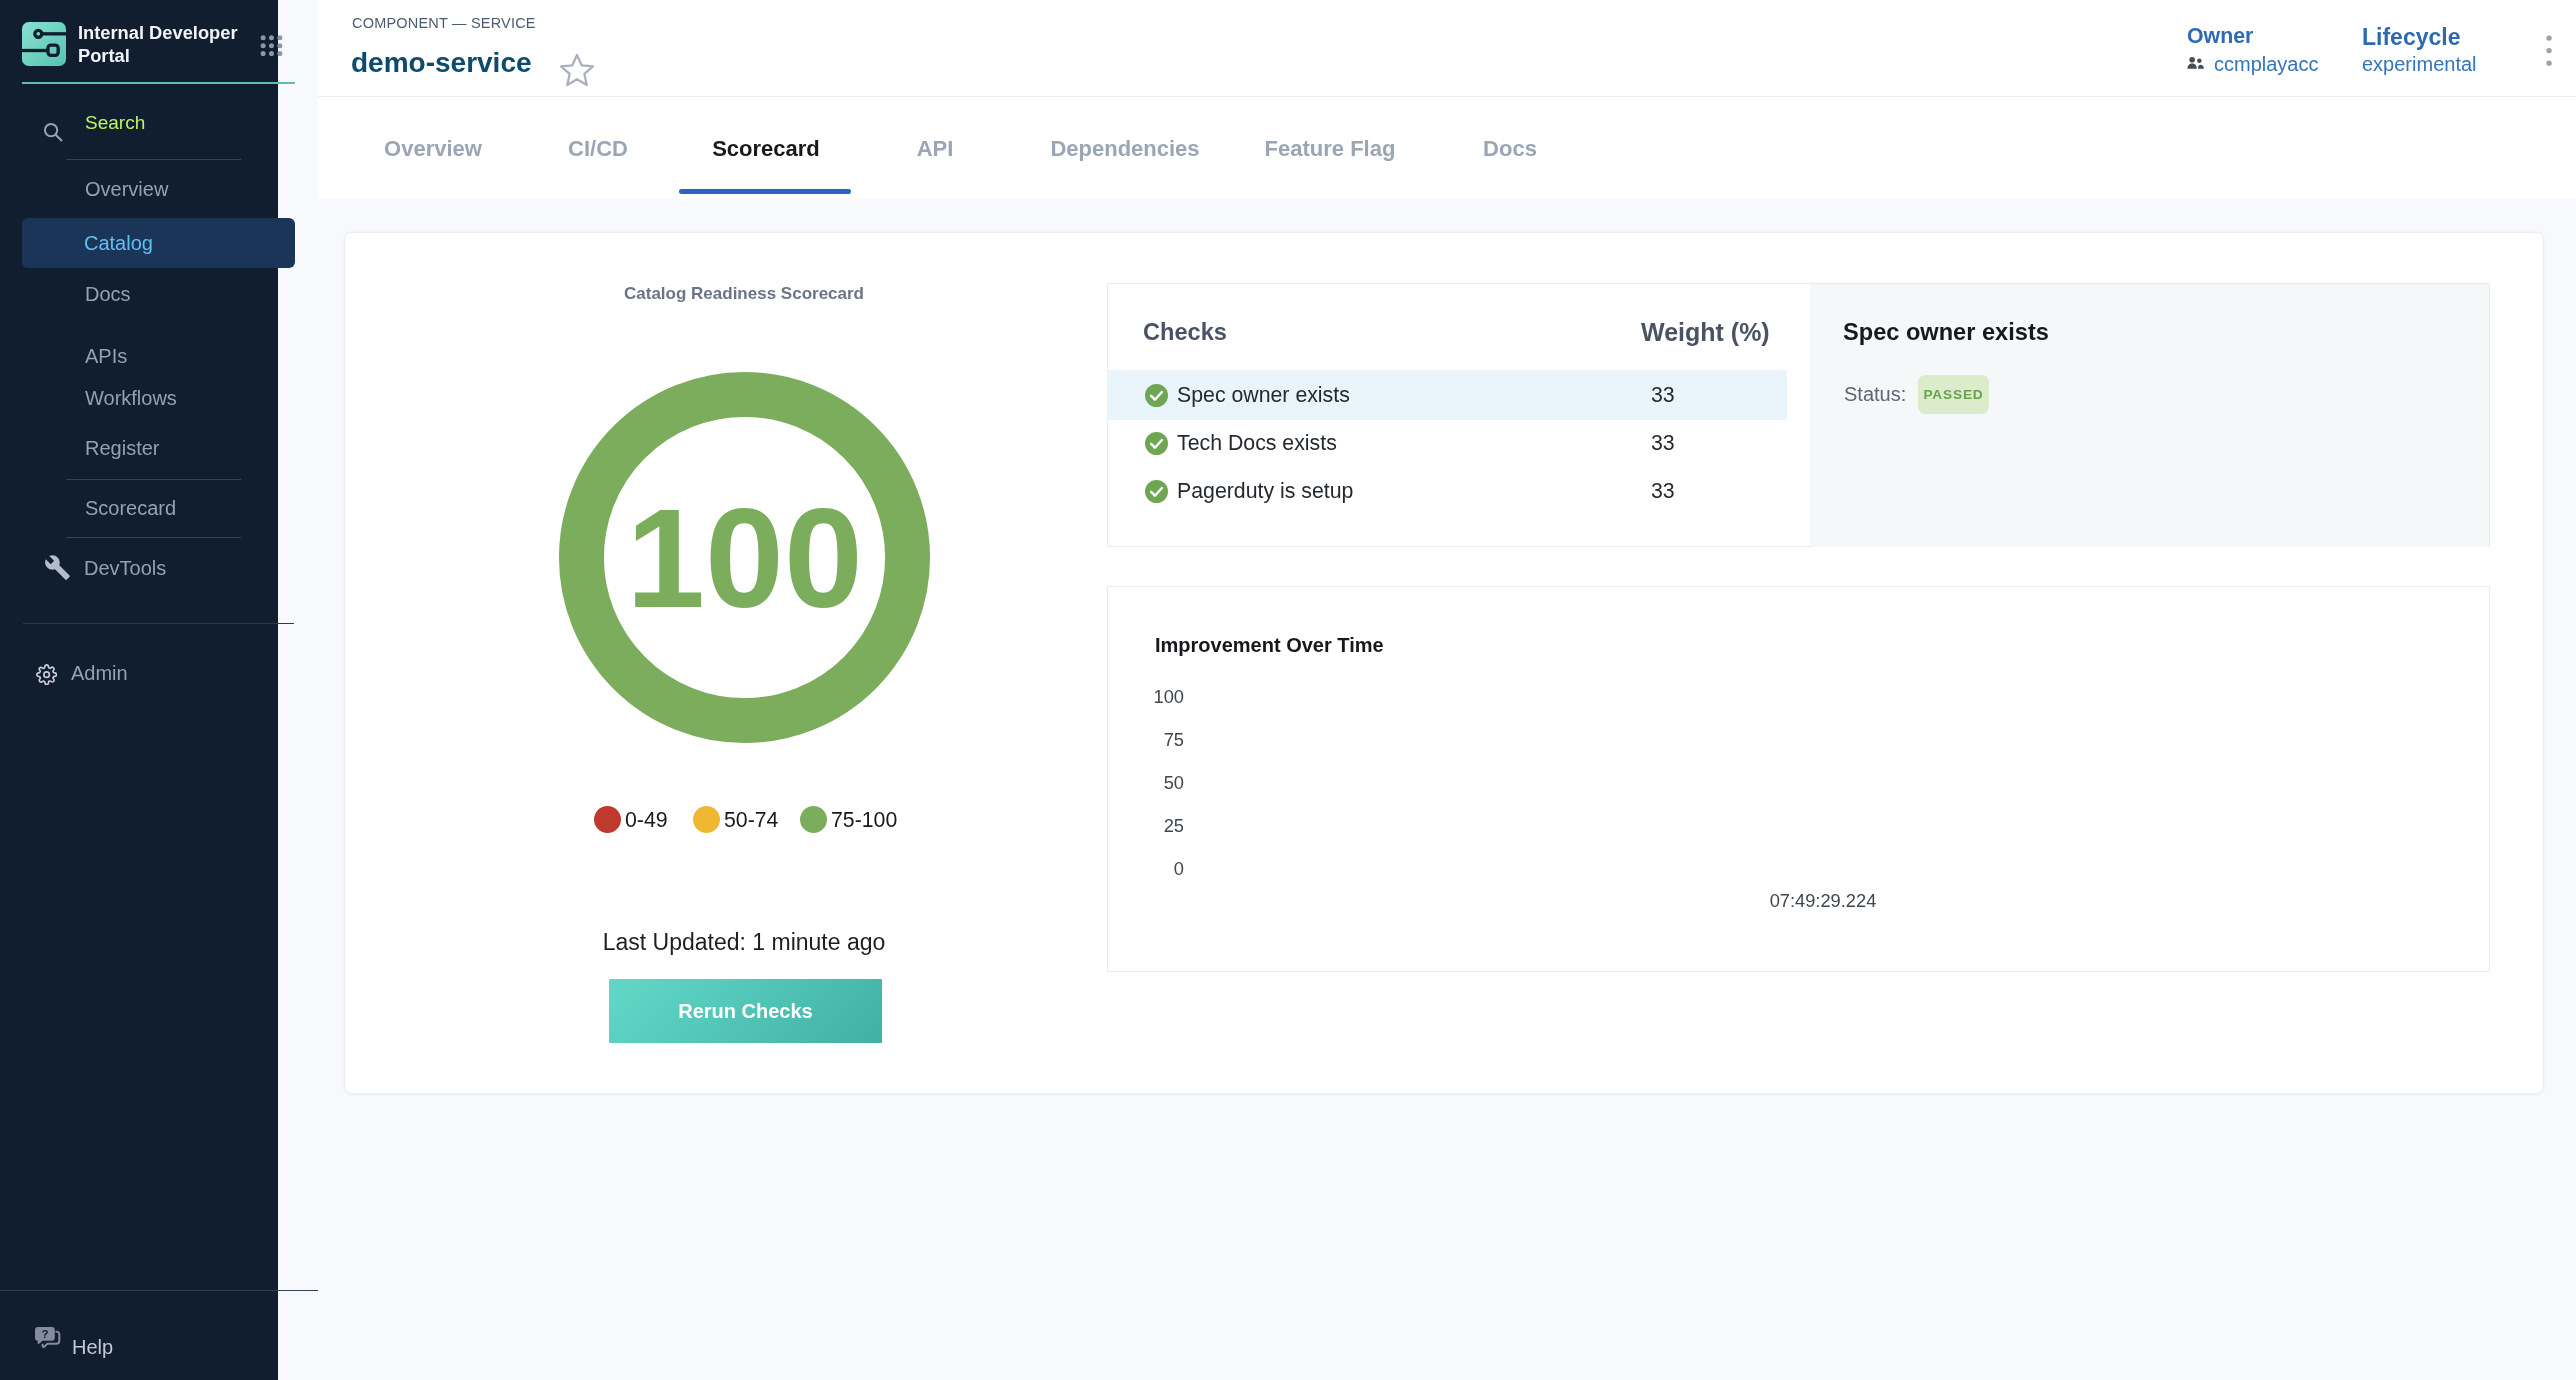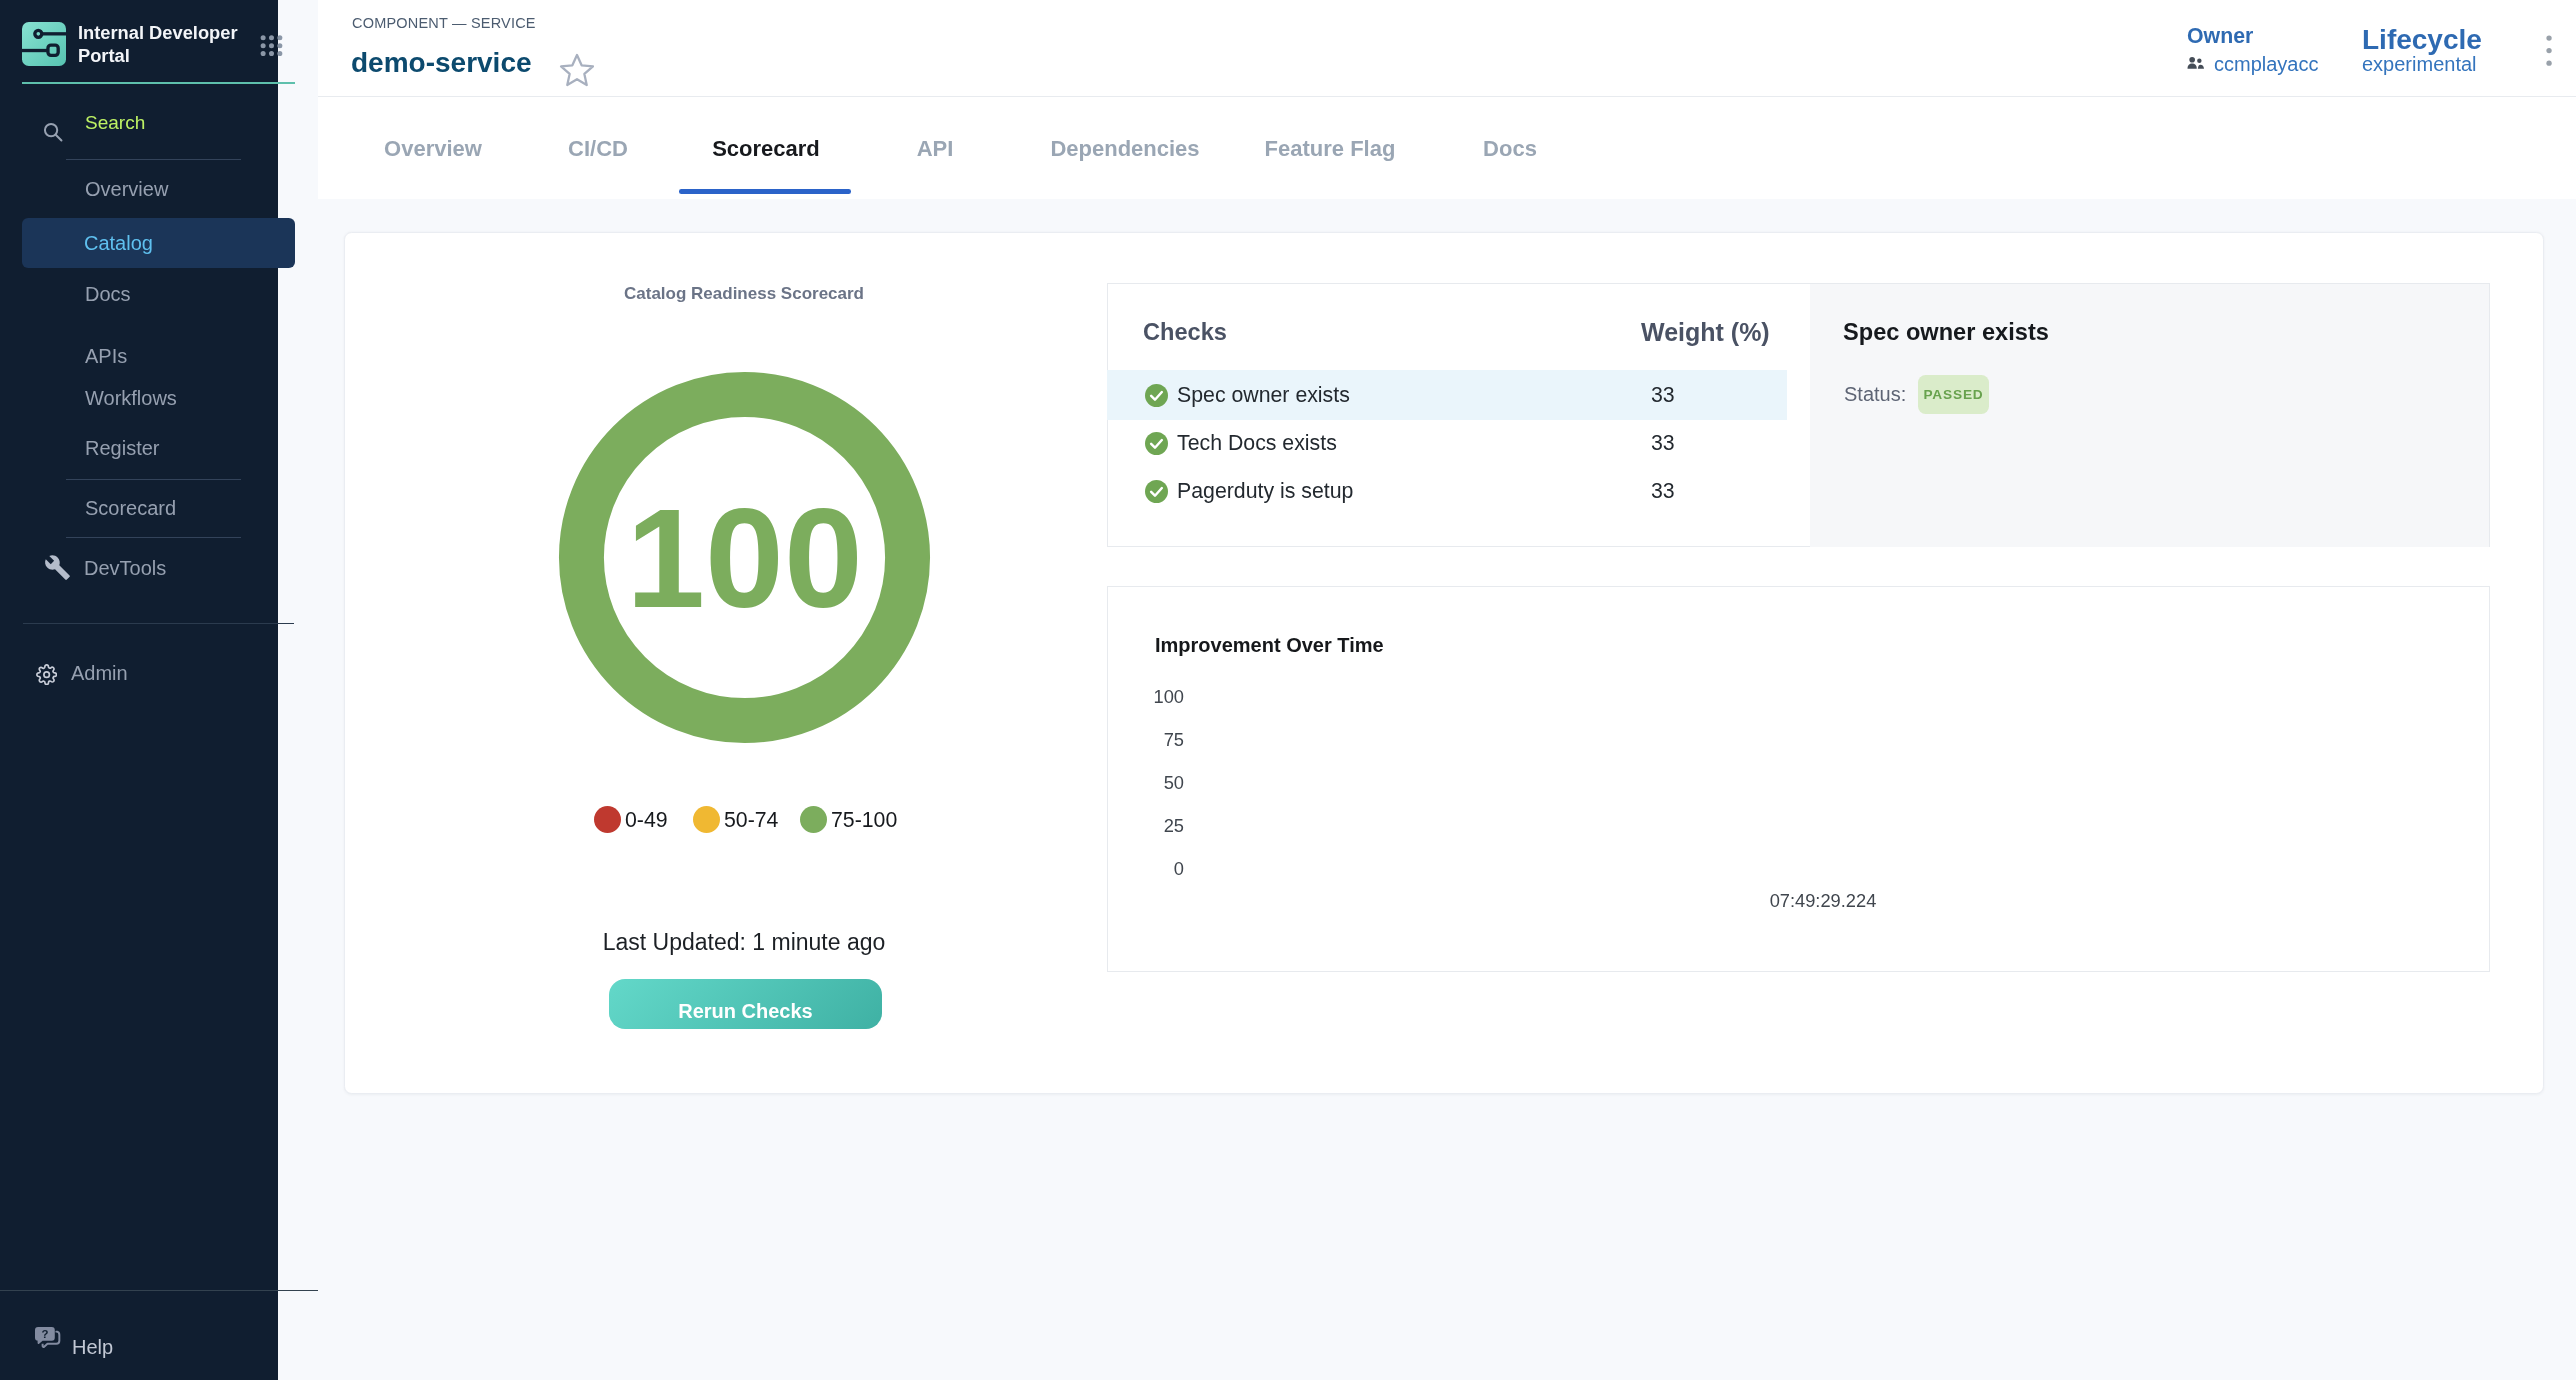--- a/index.html
+++ b/index.html
@@ -21,35 +21,35 @@
 .ico { position:absolute; }
 
 #header { position:absolute; left:318px; top:0; width:2258px; height:199px; background:#ffffff; }
 #hdrline { position:absolute; left:318px; top:96px; width:2258px; height:0.8px; background:#e8ebef; }
 #crumb { position:absolute; left:352px; top:15.2px; font-size:14.5px; color:#4c5c70; letter-spacing:0.2px; }
 #title { position:absolute; left:351px; top:47px; font-size:28px; font-weight:700; color:#0c4a6e; }
 #star { position:absolute; left:558px; top:52px; }
 #ownlbl { position:absolute; left:2187px; top:24.4px; font-size:21.3px; font-weight:700; color:#2e6ab2; }
 #ownval { position:absolute; left:2214px; top:53px; font-size:20px; color:#3474bd; }
 #pplicon { position:absolute; left:2187px; top:56px; }
-#lclbl { position:absolute; left:2362px; top:23.6px; font-size:28px; font-weight:700; color:#2e6ab2; }
+#lclbl { position:absolute; left:2362px; top:23.6px; font-size:23px; font-weight:700; color:#2e6ab2; }
 #lcval { position:absolute; left:2362px; top:53px; font-size:20px; color:#3474bd; }
 #dots3 { position:absolute; left:2546px; top:35px; }
 
 .tab { position:absolute; top:136px; transform:translateX(-50%); font-size:22px; font-weight:700; color:#9aa6b4; }
 .tab.on { color:#17191d; }
 #tabline { position:absolute; left:679px; top:189px; width:172px; height:4.6px; border-radius:2.3px; background:#2b63c9; }
 
 #card { position:absolute; left:344px; top:232px; width:2200px; height:862px; background:#fff; border:0.8px solid #eaedf2; border-radius:7.6px; box-shadow:0 0.8px 3px rgba(20,30,50,0.05); }
 #gtitle { position:absolute; left:744px; top:284px; transform:translateX(-50%); font-size:17px; font-weight:700; color:#6b7487; white-space:nowrap; }
 #gauge { position:absolute; left:554px; top:367px; }
 .leg-dot { position:absolute; top:806px; width:27.4px; height:27.4px; border-radius:50%; }
 .leg-txt { position:absolute; top:808px; font-size:21.3px; color:#16191d; }
 #lastupd { position:absolute; left:744px; top:929px; transform:translateX(-50%); font-size:23px; color:#1c2025; white-space:nowrap; }
-#rerun { position:absolute; left:609px; top:979px; width:273px; height:50px; border-radius:16px; background:linear-gradient(135deg,#63d8c9 0%,#3fb1a4 100%); color:#ffffff; font-size:20px; font-weight:700; text-align:center; line-height:64px; }
+#rerun { position:absolute; left:609px; top:979px; width:273px; height:64px; border-radius:1px; background:linear-gradient(135deg,#63d8c9 0%,#3fb1a4 100%); color:#ffffff; font-size:20px; font-weight:700; text-align:center; line-height:64px; }
 
 #tblbox { position:absolute; left:1107px; top:283px; width:1383px; height:264px; border:0.8px solid #e7eaee; background:#fff; }
 #greypanel { position:absolute; left:1810px; top:284px; width:679px; height:263px; background:#f6f7f9; }
 #checkshdr { position:absolute; left:1143px; top:319px; font-size:23.6px; font-weight:700; color:#4a5264; }
 #weighthdr { position:absolute; left:1641px; top:318px; font-size:25px; font-weight:700; color:#4a5264; }
 #rowhl { position:absolute; left:1107px; top:370px; width:680px; height:50px; background:#eaf5fb; }
 .chk { position:absolute; left:1145px; width:23px; height:23px; }
 .rowtxt { position:absolute; left:1177px; font-size:21.3px; color:#23292f; }
 .wval { position:absolute; left:1651px; font-size:21.3px; color:#23292f; }
 

